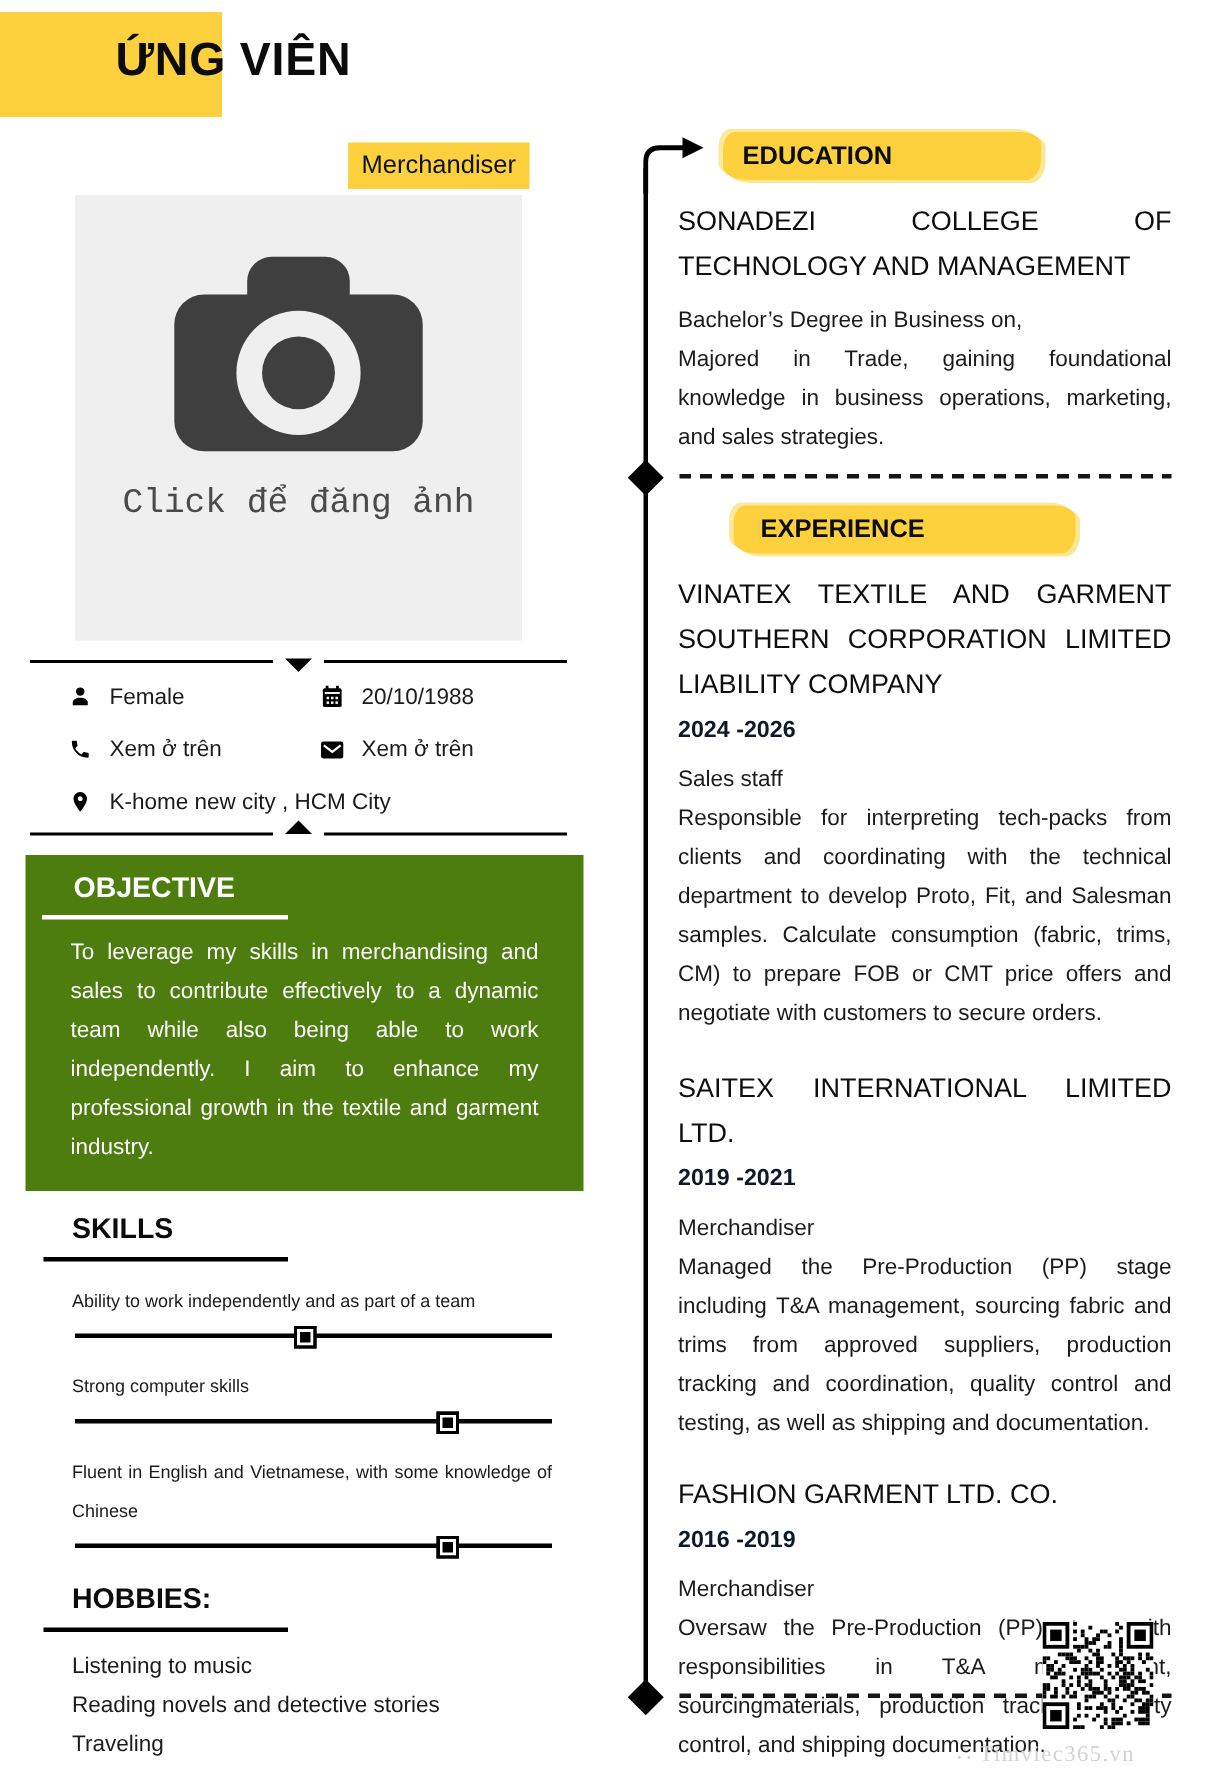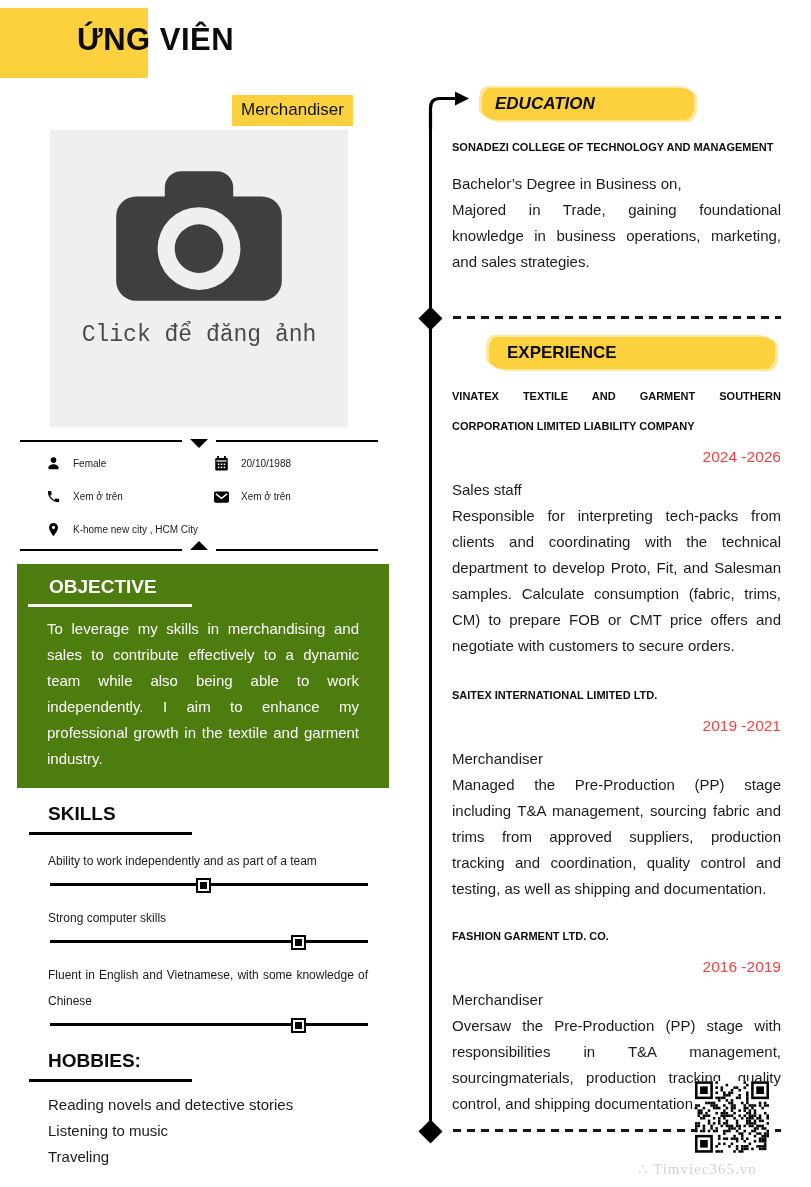--- a/index.html
+++ b/index.html
@@ -20,21 +20,21 @@
   .sep{position:relative;height:2px;background:#000;}
   .sep.down{margin-top:13px;}
   .sep.up{margin-top:12px;}
   .sep::before{content:"";position:absolute;left:50%;transform:translateX(-50%);
                top:-2px;width:34px;height:6px;background:#fff;}
   .sep::after{content:"";position:absolute;left:50%;transform:translateX(-50%);
               border-left:9px solid transparent;border-right:9px solid transparent;}
   .sep.down::after{top:-1px;border-top:9px solid #000;}
   .sep.up::after{top:-8px;border-bottom:9px solid #000;}
   .info-grid{display:grid;grid-template-columns:27px 141px 27px auto;row-gap:18px;
-             margin:14px 0 0 26px;font-size:10px;align-items:center;}
+             margin:14px 0 0 26px;font-size:15px;align-items:center;}
   .info-grid .span3{grid-column:2 / 5;}
   .ic{display:flex;align-items:center;}
   
   .sec-head{margin:0 0 0 28px;font-size:19px;font-weight:800;color:#0c0c0c;}
   .sec-line{height:3px;background:#000;width:163px;margin:7px 0 0 9px;}
   
   .objective{margin:13px 0 0 -3px;width:372px;box-sizing:border-box;background:#4d7c0f;
              color:#fff;padding:12px 30px 16px;}
   .objective .sec-head{color:#fff;margin-left:2px;}
   .objective .sec-line{background:#fff;width:164px;margin:6px 0 9px -19px;}
@@ -57,23 +57,23 @@
         background:repeating-linear-gradient(90deg,#161616 0 8px,transparent 8px 14px);}
   .dash1{left:453px;top:316px;width:328px;}
   .dash2{left:453px;top:1129px;width:328px;}
   .arrow-wrap{position:absolute;left:426px;top:88px;}
   .right-edu{position:absolute;left:452px;top:88px;width:329px;}
   .right-exp{position:absolute;left:452px;top:337px;width:329px;}
   .badge{display:inline-block;box-sizing:border-box;background:#FCD13D;color:#0c0c0c;
          font-size:17px;font-weight:800;margin-left:30px;padding:6px 0 6px 13px;
          border-radius:8px 14px 10px 16px / 12px 8px 14px 9px;
          box-shadow:3px 2px 0 rgba(252,209,61,.55),-3px -2px 0 rgba(252,209,61,.5);}
-  .badge.edu{width:212px;font-style:italic;} .badge.exp{width:286px;padding-left:18px;margin-left:37px;}
-  .org{margin:12px 0 0;font-size:11px;font-weight:700;line-height:30px;text-align:justify;color:#0e0e0e;}
-  .dates{margin:2px 0 0;font-size:15.5px;font-weight:400;text-align:right;line-height:28px;color:#ef4444;}
+  .badge.edu{width:212px;} .badge.exp{width:228px;padding-left:18px;margin-left:37px;}
+  .org{margin:12px 0 0;font-size:18px;font-weight:400;line-height:30px;text-align:justify;color:#0e0e0e;}
+  .dates{margin:2px 0 0;font-size:15.5px;font-weight:700;line-height:28px;color:#0f172a;}
   .role{margin:6px 0 0;font-size:15px;line-height:26px;}
   .desc{margin:0;font-size:15px;line-height:26px;text-align:justify;}
   .job2{margin-top:21px;} .job3{margin-top:19px;}
   
   .qr{position:absolute;left:695px;top:1081px;width:74px;height:72px;background:#fff;z-index:3;}
   .watermark{position:absolute;left:638px;top:1160px;font-family:Liberation Serif, serif;
              font-size:15px;color:#d2d2d2;letter-spacing:1px;}
 </style>
 </head>
 <body>
@@ -172,22 +172,22 @@
       <div class="slider">
         <div class="track"></div>
         <div class="handle" style="left: calc(78% - 7px);"></div>
       </div>
     </div>
 
     <div class="hobbies">
       <h2 class="sec-head">HOBBIES:</h2>
       <div class="sec-line"></div>
       <ul class="hobby-list">
+        <li>Listening to music</li>
         <li>Reading novels and detective stories</li>
-        <li>Listening to music</li>
         <li>Traveling</li>
       </ul>
     </div>
 
     
   </div>
 
   <div class="timeline-line"></div>
   <div class="arrow-wrap">
     <svg width="52" height="42" viewBox="0 0 52 42">

